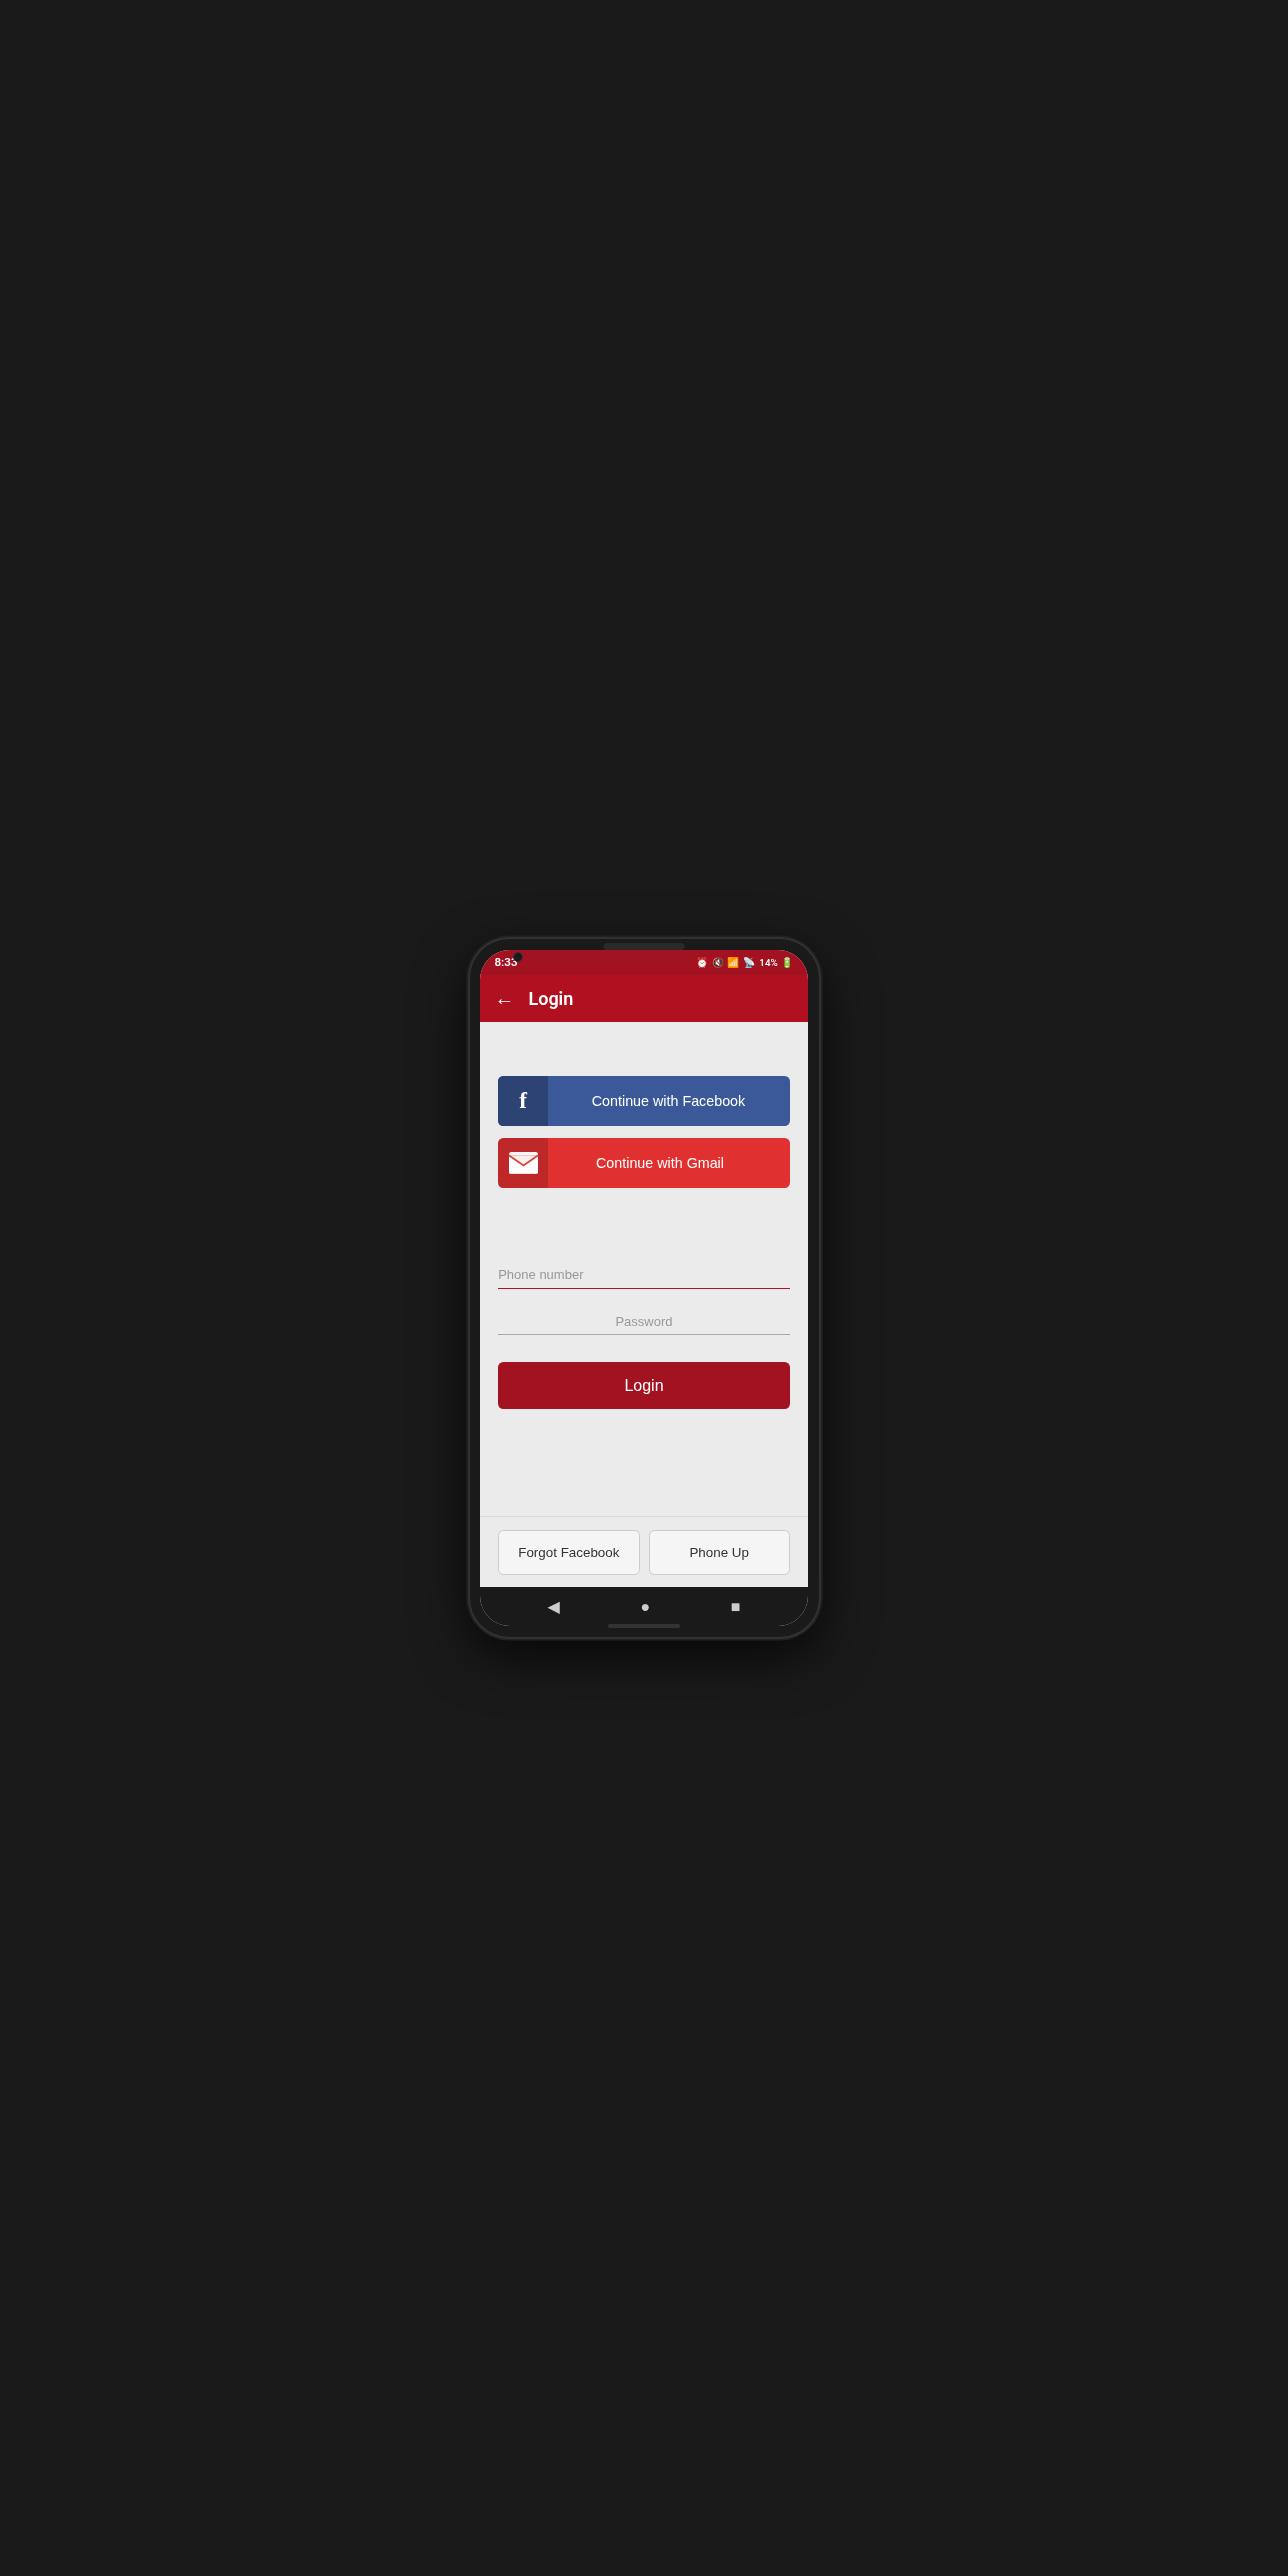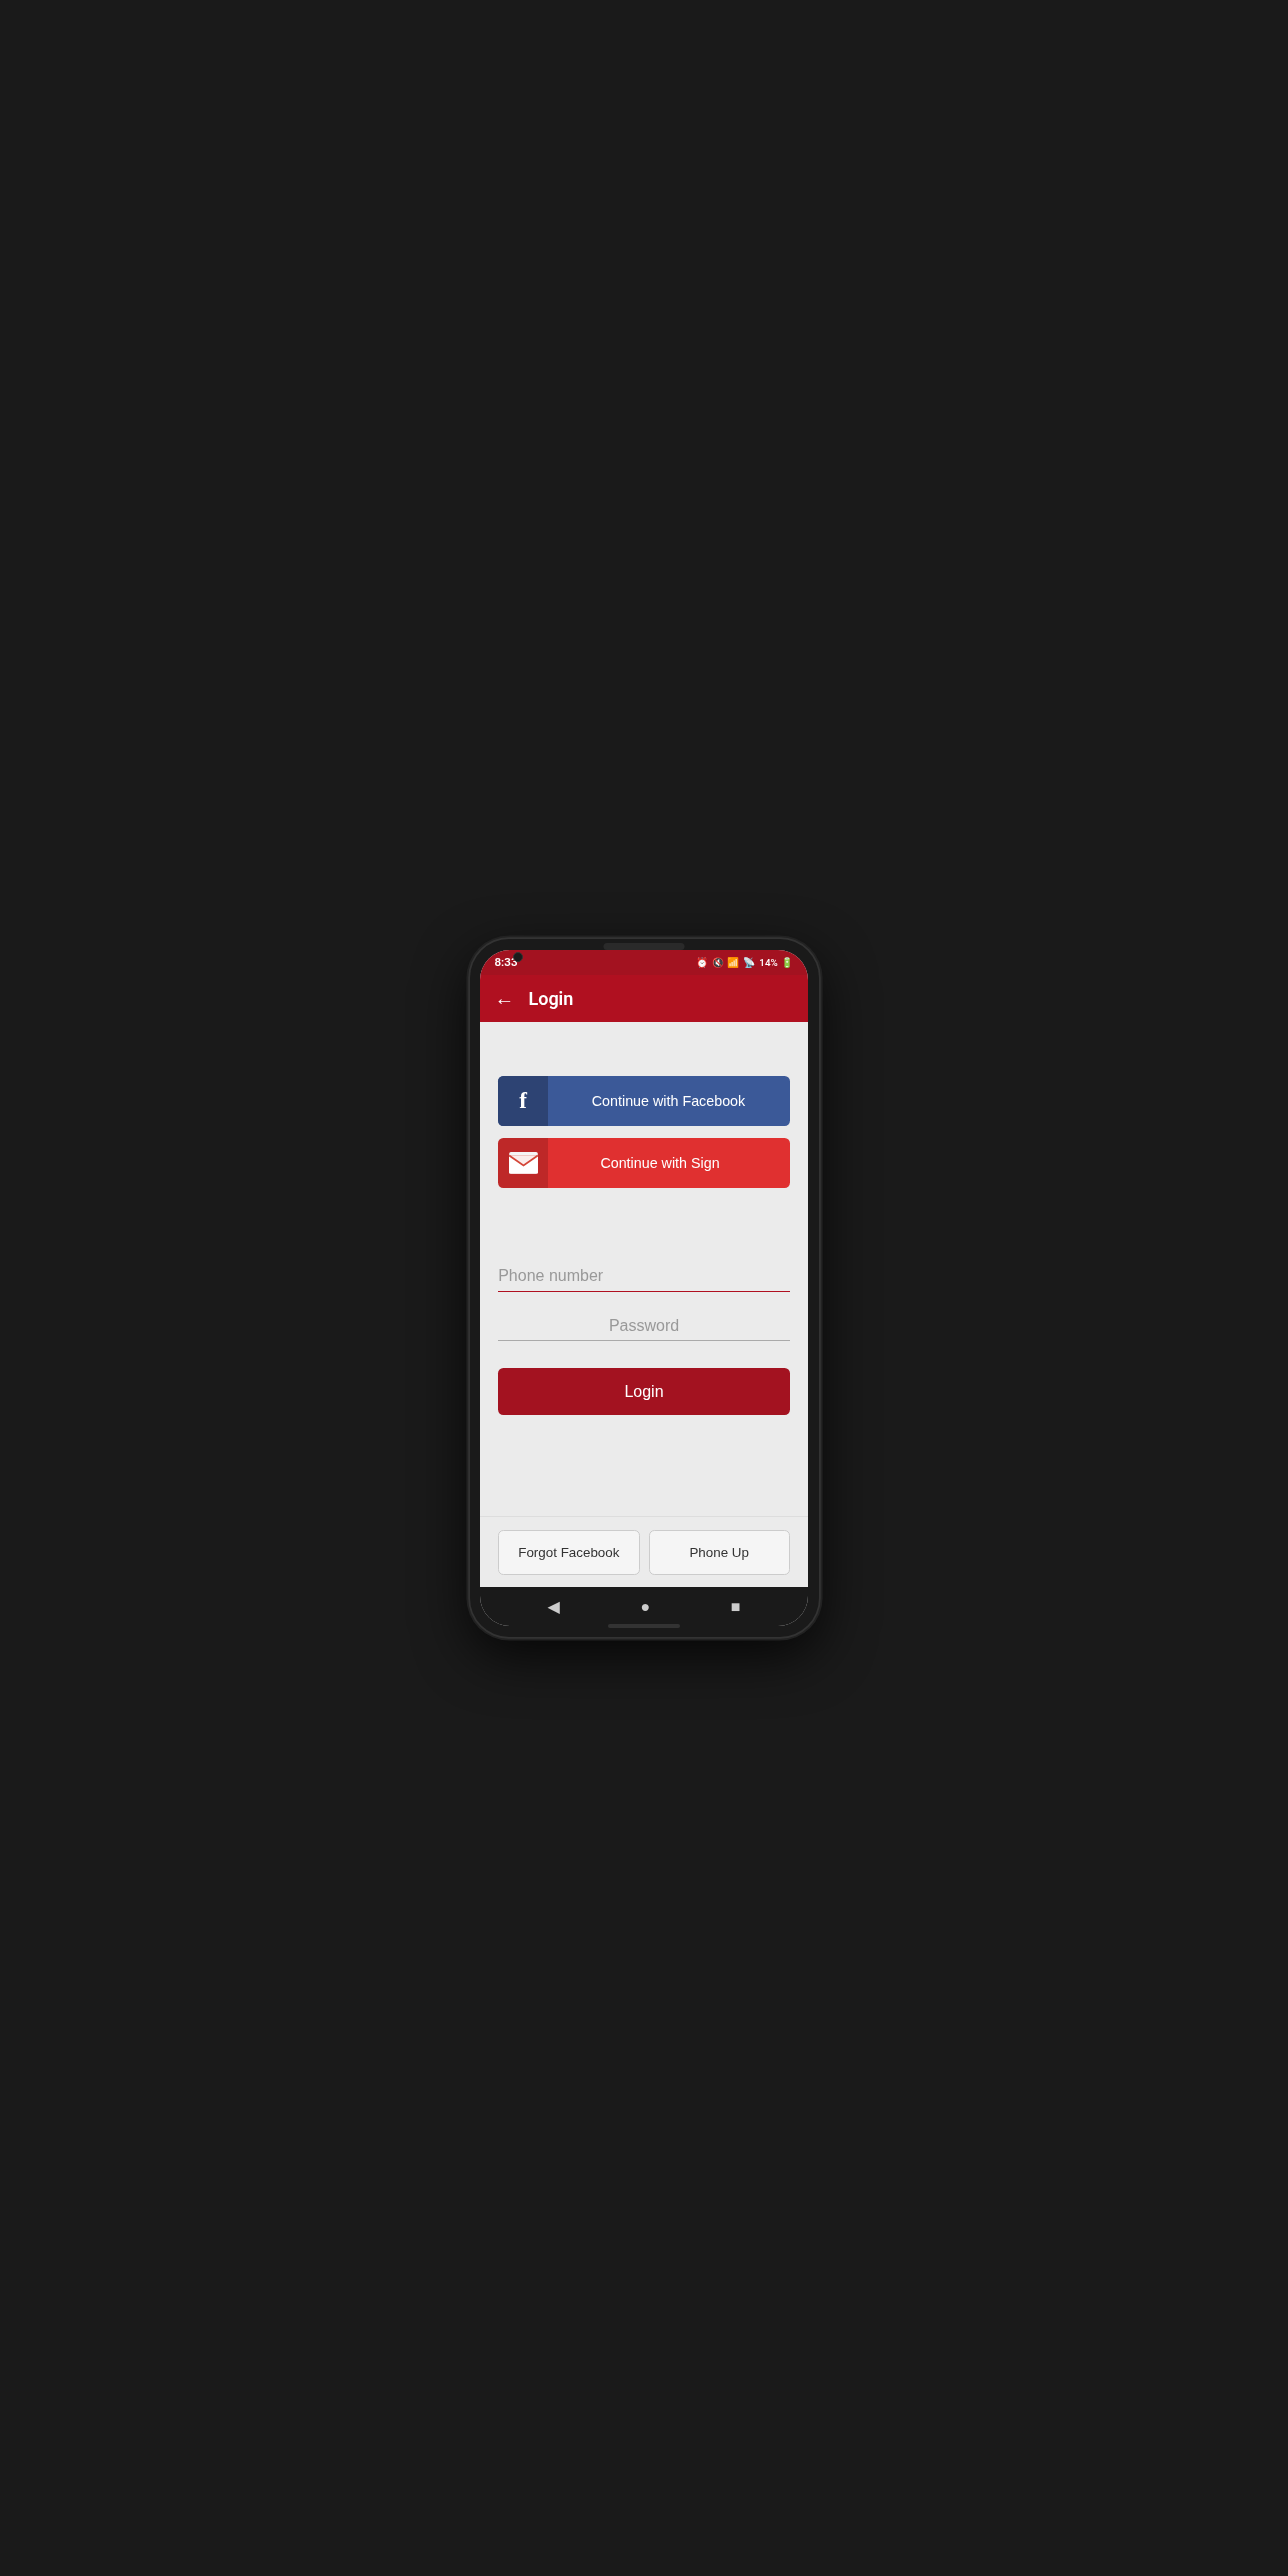--- a/index.html
+++ b/index.html
@@ -187,21 +187,21 @@
       margin-bottom: 18px;
       position: relative;
     }
 
     .text-input {
       width: 100%;
       background: transparent;
       border: none;
       border-bottom: 1.8px solid;
       padding: 7.2px 0 5.4px 0;
-      font-size: 16px;
+      font-size: 13px;
       color: #333;
       outline: none;
     }
 
     .text-input.phone-input {
       border-bottom-color: #b01020;
       caret-color: #b01020;
     }
 
     .text-input.password-input {
@@ -349,21 +349,21 @@
       <button class="gmail-btn">
         <div class="gmail-icon-box">
           <svg width="29" height="21.5" viewBox="0 0 32 24">
             <rect x="0" y="0" width="32" height="24" rx="2" fill="#f5f5f5"></rect>
             <polygon points="16,14 0,4 32,4" fill="#d44638"></polygon>
             <rect x="0" y="4" width="32" height="20" rx="2" fill="white" opacity="0.9"></rect>
             <polygon points="0,4 16,15 32,4 32,24 0,24" fill="white"></polygon>
             <polyline points="0,4 16,15 32,4" stroke="#d44638" stroke-width="2" fill="none"></polyline>
           </svg>
         </div>
-        <span class="gmail-text">Continue with Sign</span>
+        <span class="gmail-text">Continue with Gmail</span>
       </button>
 
       <div class="spacer-middle"></div>
 
       <div class="input-wrapper">
         <input type="tel" class="text-input phone-input" placeholder="Phone number" style="">
       </div>
 
       <div class="input-wrapper">
         <input type="password" class="text-input password-input" placeholder="Password" style="">

